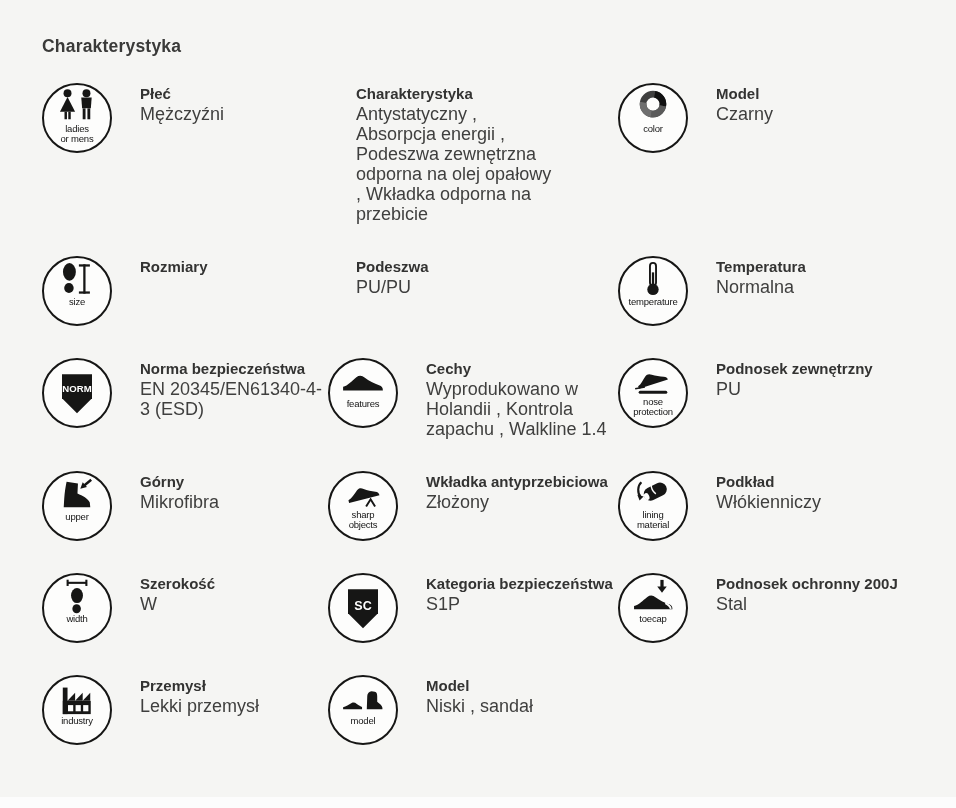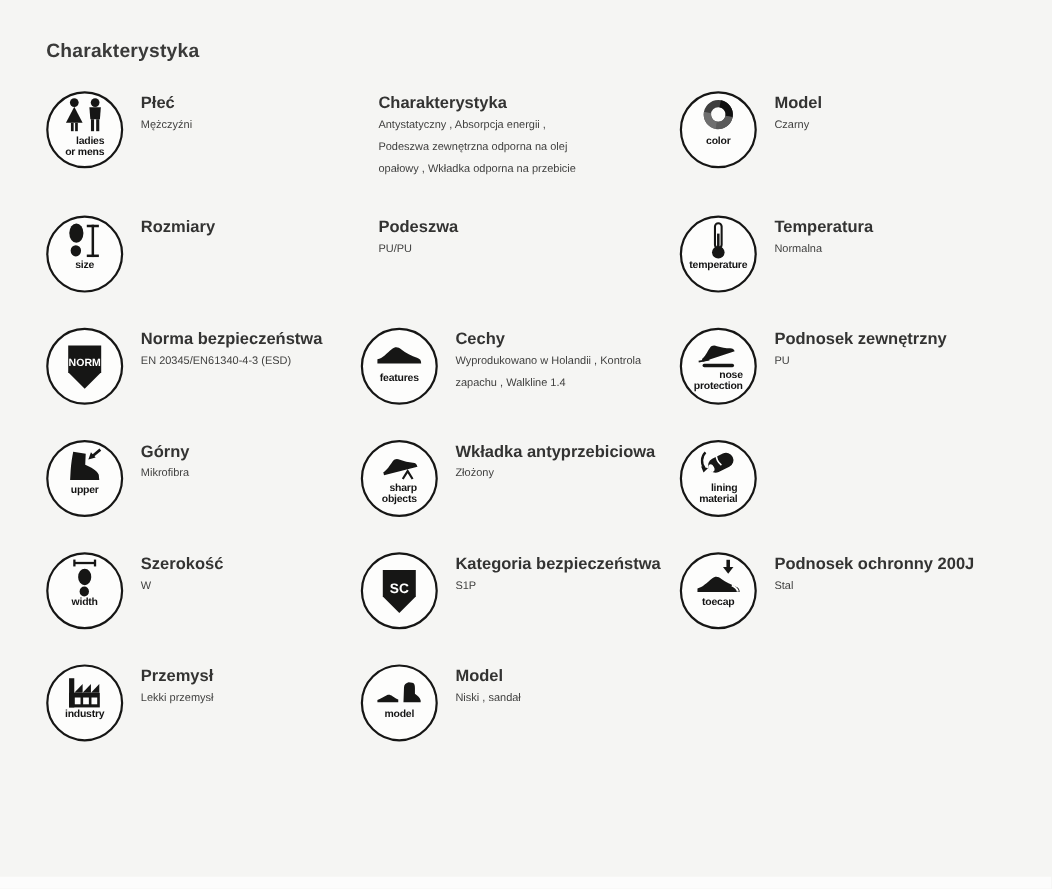--- a/index.html
+++ b/index.html
@@ -13,26 +13,26 @@
   .grid{display:grid;grid-template-columns:286px 290px 296px;row-gap:32px;align-items:start}
   .item{display:flex;align-items:flex-start}
   .badge{
     width:70px;height:70px;min-width:70px;box-sizing:border-box;
     border:2.5px solid #161615;border-radius:50%;background:#fdfdfc;
     display:flex;flex-direction:column;align-items:center;justify-content:flex-start;
   }
   .glyph{flex:1 1 auto;display:flex;align-items:center;justify-content:center;width:100%;padding-top:3px}
   .glyph svg{display:block}
   .caption{
-    font-size:9.5px;font-weight:bold;line-height:1.08;text-align:right;
+    font-size:9.5px;font-weight:normal;line-height:1.08;text-align:center;
     color:#141414;padding-bottom:18px;letter-spacing:-0.2px;white-space:nowrap;
   }
-  .text{margin-left:16px;padding-top:1px;max-width:200px}
+  .text{margin-left:28px;padding-top:1px;max-width:200px}
   .label{font-weight:bold;font-size:15px;line-height:20px;color:#333332}
-  .value{font-size:10px;line-height:20px;color:#3f3f3e}
+  .value{font-size:18px;line-height:20px;color:#3f3f3e}
   .footer-strip{position:absolute;left:0;bottom:0;width:100%;height:11px;background:#fcfcfc}
 </style>
 </head>
 <body>
 
 <div class="page">
   <h2 class="title">Charakterystyka</h2>
   <div class="grid" id="grid">
       <div class="item">
     <div class="badge">
@@ -225,20 +225,24 @@
     <path d="M26 8 C24 12 24 16 26 20" stroke="#fdfdfc" stroke-width="1.6" fill="none" transform="rotate(-26 26.5 17.5)"></path>
     <path d="M11 7 C6.5 11 6.5 19 10 23" fill="none" stroke="#161615" stroke-width="2.4"></path>
     <polygon points="6.5,21 13.5,23 9,27.5"></polygon>
   </svg>
           </div>
       <div class="caption">
             <div>lining</div>
             <div>material</div>
           </div>
     </div>
+    <div class="text">
+      <div class="label">Podkład</div>
+      <div class="value">Włókienniczy</div>
+    </div>
   </div>
       <div class="item">
     <div class="badge">
       <div class="glyph">
             <svg width="46" height="36" viewBox="0 0 48 38" fill="#161615">
     <rect x="14" y="4" width="20" height="2.2"></rect>
     <rect x="13" y="1.8" width="2.2" height="6.6"></rect>
     <rect x="32.8" y="1.8" width="2.2" height="6.6"></rect>
     <ellipse cx="24" cy="18.5" rx="6.3" ry="8"></ellipse>
     <ellipse cx="23.6" cy="32.5" rx="4.5" ry="4.8"></ellipse>

